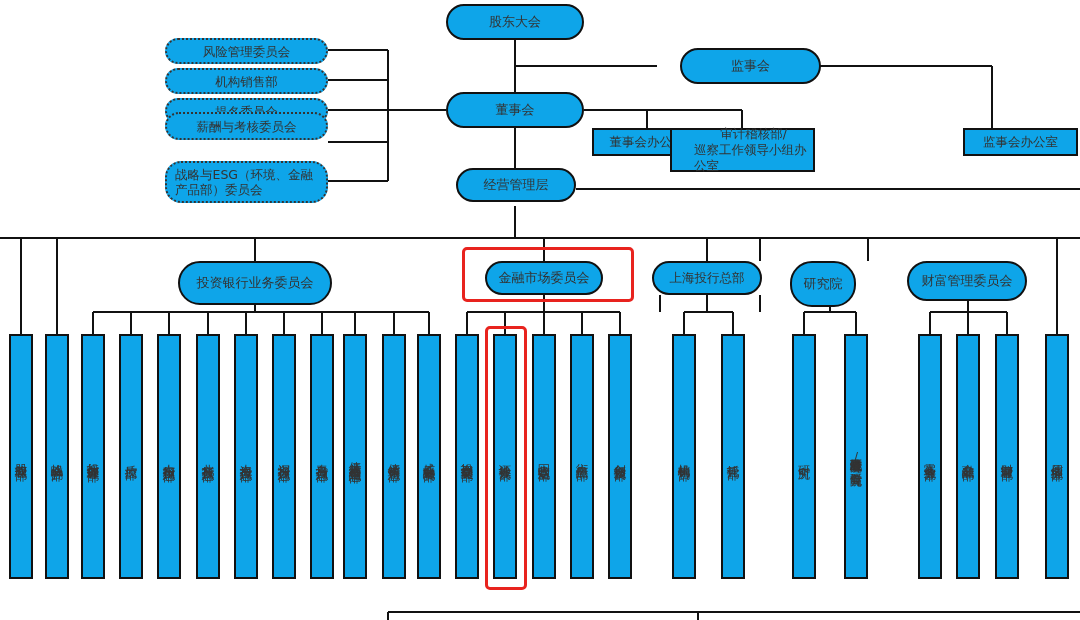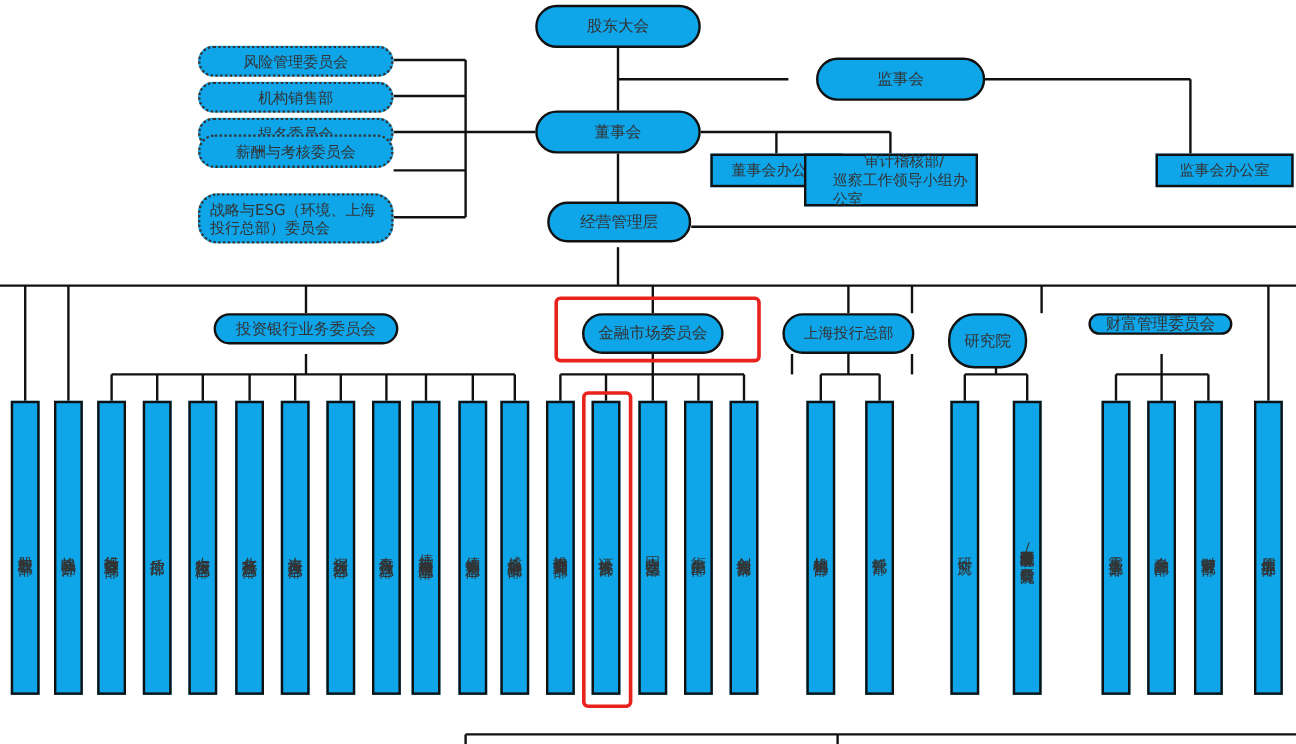--- a/index.html
+++ b/index.html
@@ -107,34 +107,34 @@
 
 <div class="node pill" style="left:446px;top:4px;width:138px;height:36px;">股东大会</div>
 <div class="node pill" style="left:680px;top:48px;width:141px;height:36px;">监事会</div>
 <div class="node pill" style="left:446px;top:92px;width:138px;height:36px;">董事会</div>
 <div class="node pill" style="left:456px;top:168px;width:120px;height:34px;">经营管理层</div>
 
 <div class="node dotted" style="left:165px;top:38px;width:163px;height:26px;">风险管理委员会</div>
 <div class="node dotted" style="left:165px;top:68px;width:163px;height:26px;">机构销售部</div>
 <div class="node dotted" style="left:165px;top:98px;width:163px;height:26px;">提名委员会</div>
 <div class="node dotted" style="left:165px;top:112px;width:163px;height:28px;">薪酬与考核委员会</div>
-<div class="node dotted" style="left:165px;top:161px;width:163px;height:42px;padding:0 8px;">战略与ESG（环境、上海投行总部）委员会</div>
+<div class="node dotted" style="left:165px;top:161px;width:163px;height:42px;padding:0 8px;">战略与ESG（环境、金融产品部）委员会</div>
 
 <div class="node rect" style="left:592px;top:128px;width:110px;height:28px;">董事会办公室</div>
 <div class="node rect" style="left:670px;top:128px;width:145px;height:44px;flex-direction:column;left:670px;padding-left:22px;">
   <span>审计稽核部/</span>
   <span>巡察工作领导小组办公室</span>
 </div>
 <div class="node rect" style="left:935px;top:128px;width:115px;height:28px;margin-left:28px;">监事会办公室</div>
 
-<div class="node pill" style="left:178px;top:261px;width:154px;height:26px;">投资银行业务委员会</div>
+<div class="node pill" style="left:178px;top:261px;width:154px;height:44px;">投资银行业务委员会</div>
 <div class="node pill" style="left:485px;top:261px;width:118px;height:34px;">金融市场委员会</div>
 <div class="node pill" style="left:652px;top:261px;width:110px;height:34px;font-size:12.5px;">上海投行总部</div>
 <div class="node pill" style="left:790px;top:261px;width:66px;height:46px;">研究院</div>
-<div class="node pill" style="left:907px;top:261px;width:120px;height:18px;">财富管理委员会</div>
+<div class="node pill" style="left:907px;top:261px;width:120px;height:40px;">财富管理委员会</div>
 
 <div class="node dept" style="left:9px;">股权管理部</div>
 <div class="node dept" style="left:45px;">战略客户部</div>
 <div class="node dept" style="left:81px;">投行业务管理部</div>
 <div class="node dept" style="left:119px;">质控部</div>
 <div class="node dept" style="left:157px;">山东投行总部</div>
 <div class="node dept" style="left:196px;">北京投行总部</div>
 <div class="node dept" style="left:234px;">上海投行总部</div>
 <div class="node dept" style="left:272px;">深圳投行总部</div>
 <div class="node dept" style="left:310px;">青岛投行总部</div>

